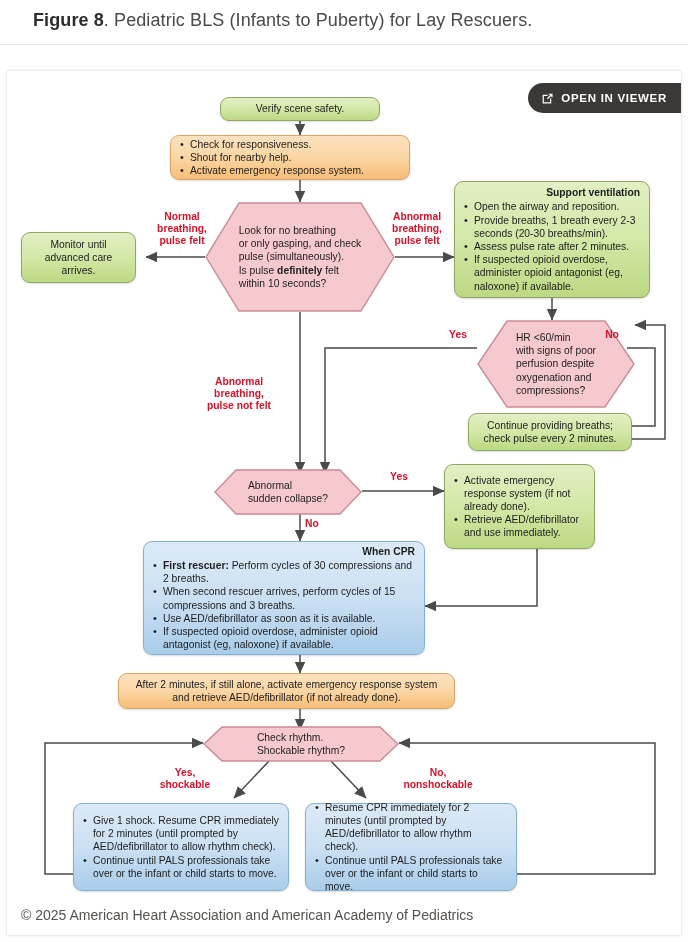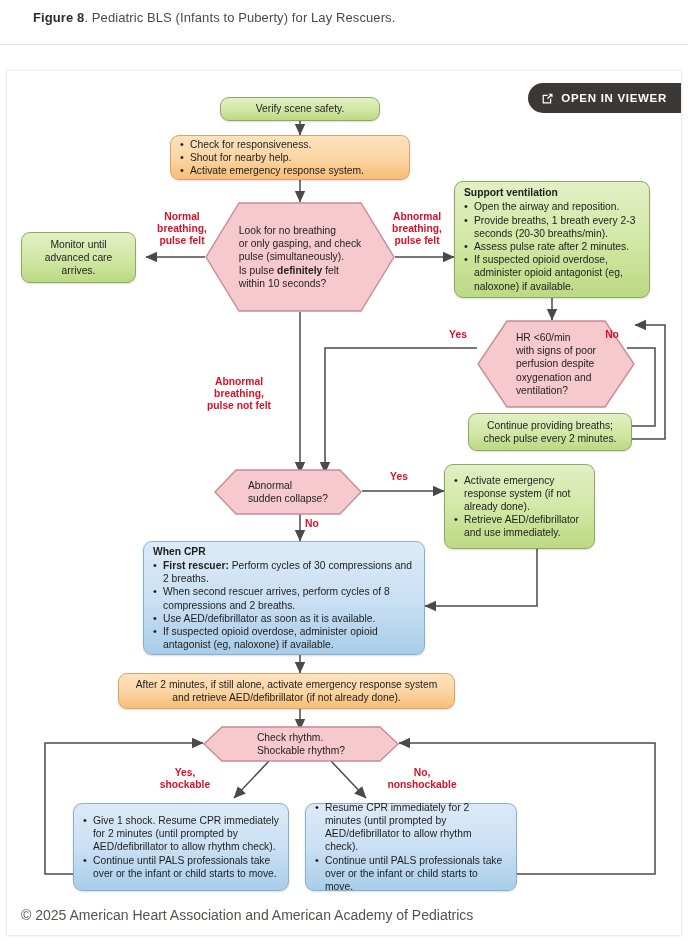--- a/index.html
+++ b/index.html
@@ -20,21 +20,21 @@
   .caption-bar {
     position: absolute;
     left: 0; top: 0;
     width: 688px; height: 45px;
     border-bottom: 1px solid #e6e6e6;
     background: #fff;
   }
   .caption-text {
     position: absolute;
     left: 14px; top: 10px;
-    font-size: 13px;
+    font-size: 18px;
     color: #4a4a4a;
     letter-spacing: .1px;
     white-space: nowrap;
     padding-left: 19px;
   }
   .caption-text b { color: #2d2d2d; font-weight: bold; }
 
   
   .figure-panel {
     position: absolute;
@@ -139,21 +139,21 @@
     position: relative;
     padding-left: 10px;
     margin-bottom: 0px;
   }
   ul.bl li:before {
     content: "\2022";
     position: absolute;
     left: 0; top: -1px;
     font-size: 11px;
   }
-  .hdr { font-weight: bold; text-align: left; display: block; margin-bottom: 1px; }
+  .hdr { font-weight: bold; text-align: right; display: block; margin-bottom: 1px; }
   .bold { font-weight: bold; }
 
   
   .blabel {
     position: absolute;
     z-index: 8;
     color: #d8112a;
     font-weight: bold;
     font-size: 10.3px;
     line-height: 1.18;
@@ -300,21 +300,21 @@
     <div class="hex" style="left:470px; top:249px; width:158px; height:88px;">
       <svg width="158" height="88" viewBox="0 0 158 88">
         <polygon points="30,1 128,1 157,44 128,87 30,87 1,44" fill="#f6c9cf" stroke="#c88b96" stroke-width="1.4"></polygon>
       </svg>
       <div class="inner" style="padding:4px 22px;">
         <div>
           <span>HR &lt;60/min</span><br>
           <span>with signs of poor</span><br>
           <span>perfusion despite</span><br>
           <span>oxygenation and</span><br>
-          <span>ventilation?</span>
+          <span>compressions?</span>
         </div>
       </div>
     </div>
 
     <div class="blabel" style="left:436px; top:258px; width:30px;">Yes</div>
     <div class="blabel" style="left:591px; top:258px; width:28px;">No</div>
 
     <div class="node rbox green" style="left:461px; top:342px; width:164px; height:38px;">
       <div class="inner">
         <span>Continue providing breaths;</span><br>
@@ -344,21 +344,21 @@
           <li>Retrieve AED/defibrillator and use immediately.</li>
         </ul>
       </div>
     </div>
 
     <div class="node rbox blue left" style="left:136px; top:470px; width:282px; height:114px;">
       <div class="inner">
         <span class="hdr">When CPR</span>
         <ul class="bl">
           <li><span class="bold">First rescuer:</span><span> Perform cycles of 30 compressions and 2 breaths.</span></li>
-          <li>When second rescuer arrives, perform cycles of 8 compressions and 2 breaths.</li>
+          <li>When second rescuer arrives, perform cycles of 15 compressions and 3 breaths.</li>
           <li>Use AED/defibrillator as soon as it is available.</li>
           <li>If suspected opioid overdose, administer opioid antagonist (eg, naloxone) if available.</li>
         </ul>
       </div>
     </div>
 
     <div class="node rbox orange" style="left:111px; top:602px; width:337px; height:36px;">
       <div class="inner">After 2 minutes, if still alone, activate emergency response system and retrieve AED/defibrillator (if not already done).</div>
     </div>
 
@@ -369,21 +369,21 @@
       <div class="inner" style="padding:0 22px;">
         <div>
           <span>Check rhythm.</span><br>
           <span>Shockable rhythm?</span>
         </div>
       </div>
     </div>
 
     <div class="blabel" style="left:140px; top:696px; width:76px;">Yes,
 shockable</div>
-    <div class="blabel" style="left:364px; top:696px; width:102px;">No,
+    <div class="blabel" style="left:380px; top:696px; width:102px;">No,
 nonshockable</div>
 
     <div class="node rbox blue left" style="left:66px; top:732px; width:216px; height:88px;">
       <div class="inner">
         <ul class="bl">
           <li>Give 1 shock. Resume CPR immediately for 2 minutes (until prompted by AED/defibrillator to allow rhythm check).</li>
           <li>Continue until PALS professionals take over or the infant or child starts to move.</li>
         </ul>
       </div>
     </div>

